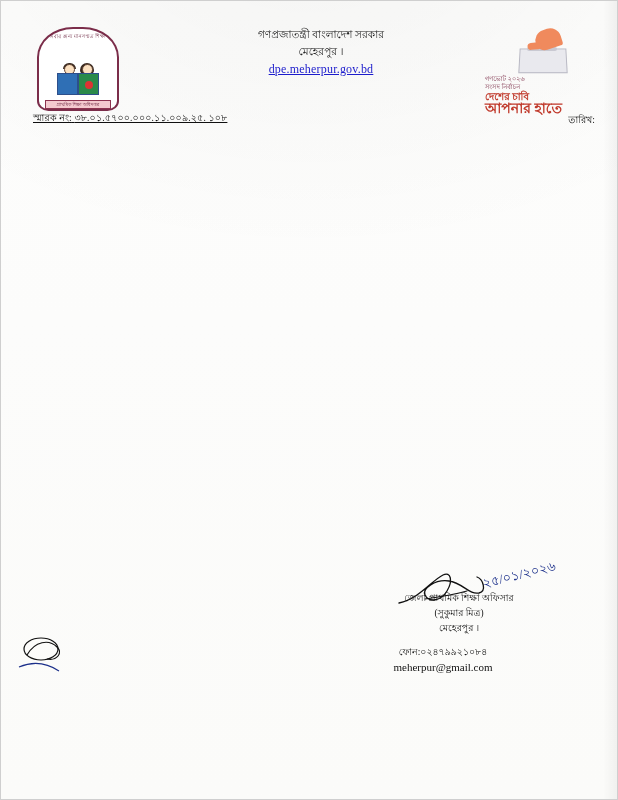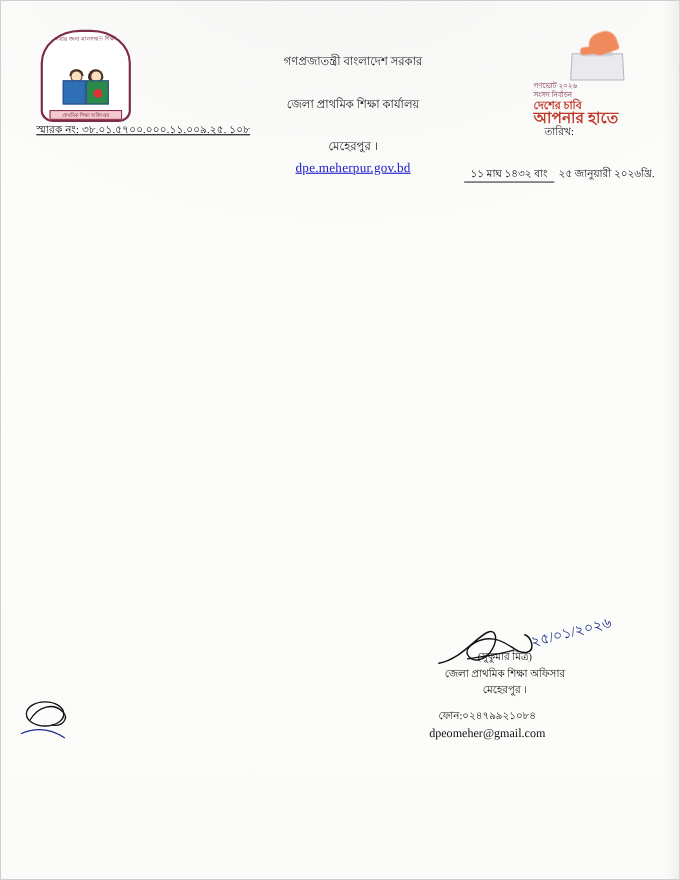--- a/index.html
+++ b/index.html
@@ -122,21 +122,21 @@
 
   .header-center {
     position: absolute;
     left: 190px; top: 26px;
     width: 260px;
     text-align: center;
     font-size: 10.5px;
     color: #1a1a1a;
     line-height: 16.5px;
   }
-  .header-center .ln { white-space: nowrap; margin-top: 22px; }
+  .header-center .ln { white-space: nowrap; }
   .header-center .site {
     color: #1c1ccc;
     text-decoration: underline;
     font-family: "Liberation Serif", serif;
     font-size: 12px;
     letter-spacing: .2px;
     margin-top: 1px;
     display: inline-block;
   }
 
@@ -354,21 +354,20 @@
         <div class="crest-book">
           <div class="book-half l"></div>
             <div class="book-half r"></div>
         </div>
         <div class="crest-ribbon">প্রাথমিক শিক্ষা অধিদপ্তর</div>
       </div>
     </div>
 
     <div class="header-center">
       <div class="ln">গণপ্রজাতন্ত্রী বাংলাদেশ সরকার</div>
-      <div class="ln">জেলা প্রাথমিক শিক্ষা কার্যালয়</div>
       <div class="ln">মেহেরপুর ।</div>
       <a class="site" href="#">dpe.meherpur.gov.bd</a>
     </div>
 
     <div class="logo-right">
       <div class="ballot">
         <div class="box"></div>
         <div class="slot"></div>
         <div class="hand"></div>
       </div>
@@ -379,24 +378,20 @@
     </div>
   </div>
 
   <div class="memo-row">
     <div class="memo-no">
       <span>স্মারক নং:</span>
       <span>৩৮.০১.৫৭০০.০০০.১১.০০৯.২৫. ১০৮</span>
     </div>
     <div class="date-block">
       <span class="date-label">তারিখ:</span>
-      <span class="date-stack">
-        <span class="d1">১১ মাঘ ১৪৩২ বাং</span>
-        <span class="d2">২৫ জানুয়ারী ২০২৬খ্রি.</span>
-      </span>
     </div>
   </div>
 
   <div class="doc-title">মৌখিক পরীক্ষার সময়সূচী (সংশোধিত):</div>
 
   <p class="body-para">প্রাথমিক শিক্ষা অধিদপ্তরাধীন সরকারি প্রাথমিক বিদ্যালয়ে রাজস্বখাতভুক্ত “সহকারী শিক্ষক নিয়োগ ২০২৫” এর লিখিত পরীক্ষার ফলাফলের ভিত্তিতে নির্বাচিত প্রার্থীদের মৌখিক পরীক্ষা জেলা প্রশাসকের কার্যালয়, মেহেরপুর-এ নিম্নোক্ত সংশোধিত তারিখ ও সময়ে অনুষ্ঠিত হবে। মৌখিক পরীক্ষার সংশোধিত সময়সূচী জেলা প্রাথমিক শিক্ষা অফিসের ওয়েব পোর্টালে এবং জেলা প্রশাসক, মেহেরপুর মহোদয়ের ওয়েব পোর্টালে প্রকাশ করা হবে । এছাড়াও জেলা প্রাথমিক শিক্ষা অফিসের নোটিশ বোর্ডে দেখা যাবে।</p>
 
   <div class="table-wrap">
     <table class="sched">
       <thead>
@@ -525,28 +520,28 @@
     </svg>
     <div class="sign-date-ink">২৫/০১/২০২৬</div>
 
     <svg class="stamp-ink" viewBox="0 0 90 46">
       <ellipse cx="28" cy="18" rx="17" ry="11" fill="none" stroke="#111" stroke-width="1.2"></ellipse>
       <path d="M14,24 C22,10 36,8 44,16 C50,22 44,30 34,28" fill="none" stroke="#111" stroke-width="1.2"></path>
       <path d="M6,36 C20,30 34,32 46,40" fill="none" stroke="#1b2f8a" stroke-width="1.1"></path>
     </svg>
 
     <div class="sign-block">
+      <div>জেলা প্রাথমিক শিক্ষা অফিসার</div>
       <div>(সুকুমার মিত্র)</div>
-      <div>জেলা প্রাথমিক শিক্ষা অফিসার</div>
       <div>মেহেরপুর ।</div>
     </div>
 
     <div class="contact">
       <div>ফোন:০২৪৭৯৯২১০৮৪</div>
-      <div class="email">dpeomeher@gmail.com</div>
+      <div class="email">meherpur@gmail.com</div>
     </div>
   </div>
 
   <div class="dist">
     <div class="dist-title">সদয় অবগতির জন্য :</div>
     <ol>
         <li>১ । মহাপরিচালক, প্রাথমিক শিক্ষা অধিদপ্তর, সেকশন-২, মিরপুর, ঢাকা-১২১৬ ।</li>
         <li>২ । জেলা প্রশাসক, মেহেরপুর  । (ওয়েব পোর্টালে প্রকাশের অনুরোধসহ)</li>
         <li>৩ । বিভাগীয় উপপরিচালক, প্রাথমিক শিক্ষা, খুলনা বিভাগ, খুলনা  ।</li>
         <li>৪ । অফিস নোটিশ বোর্ড</li>

